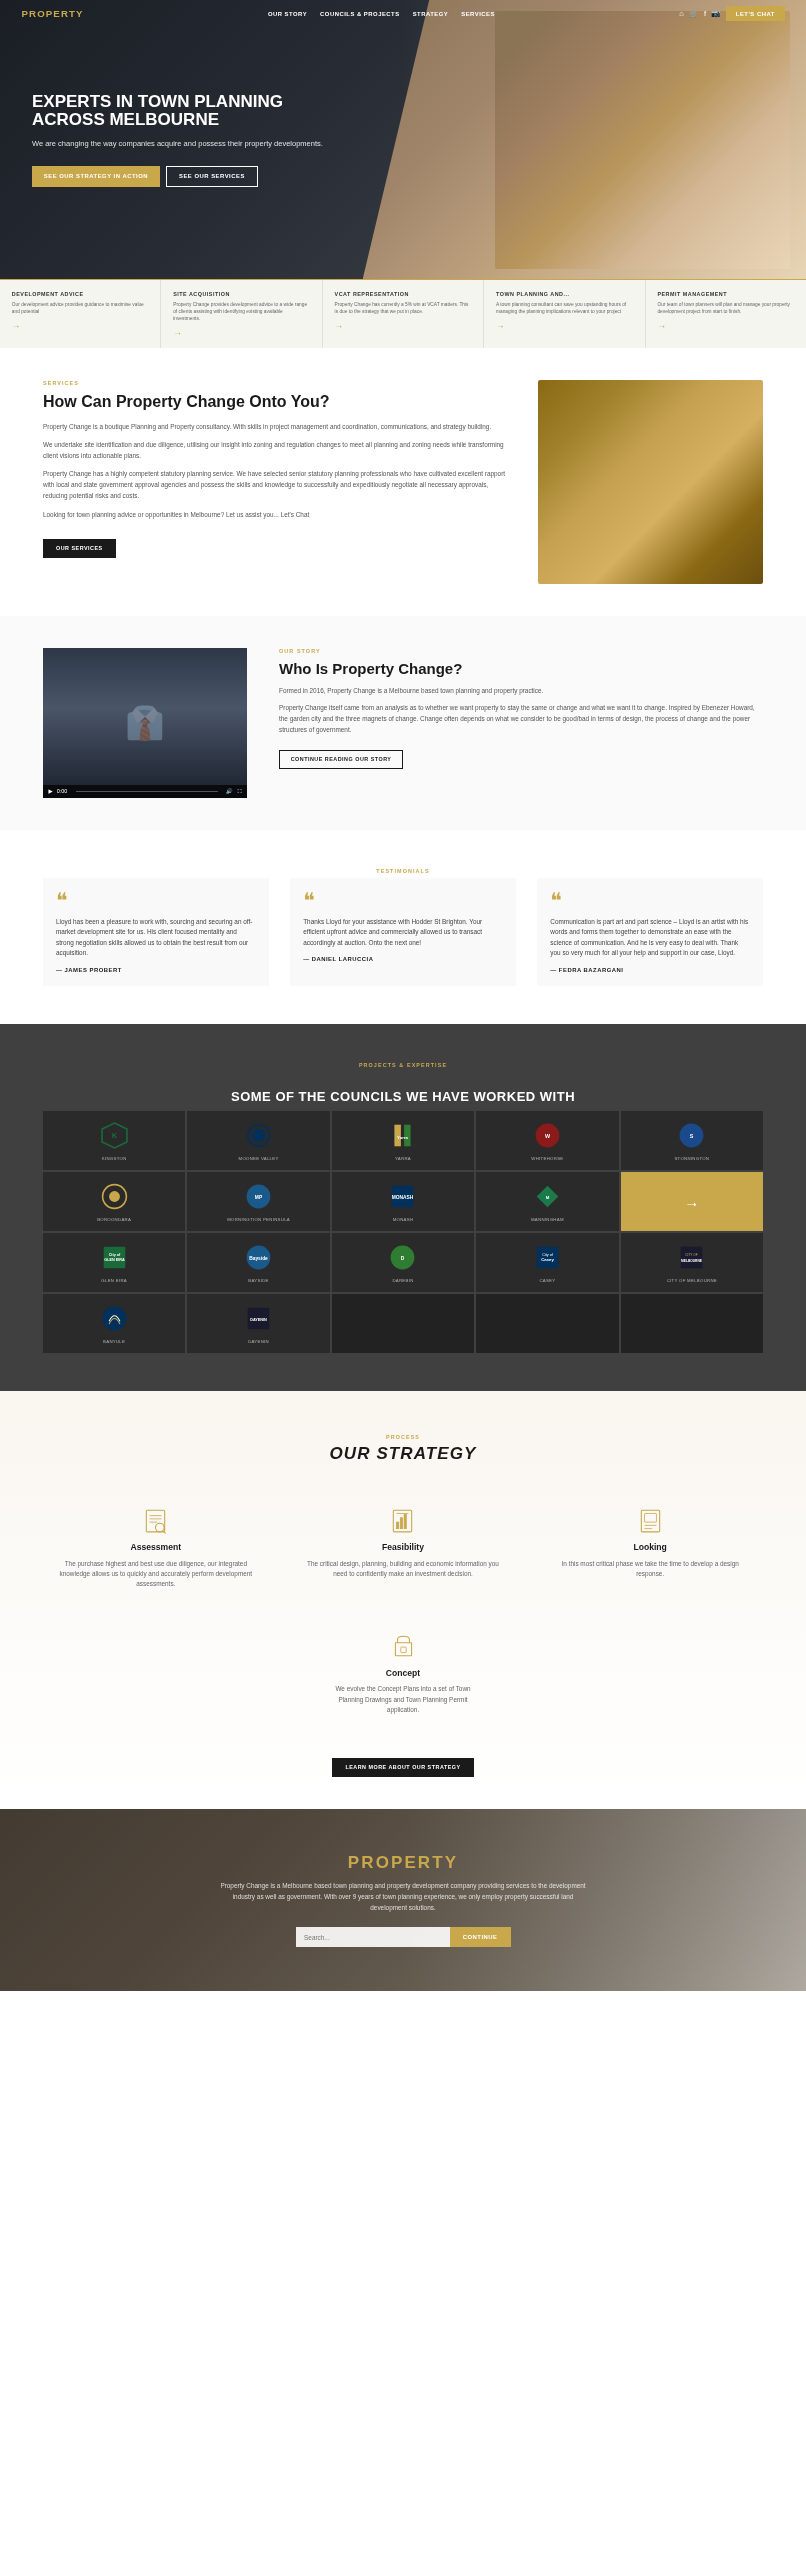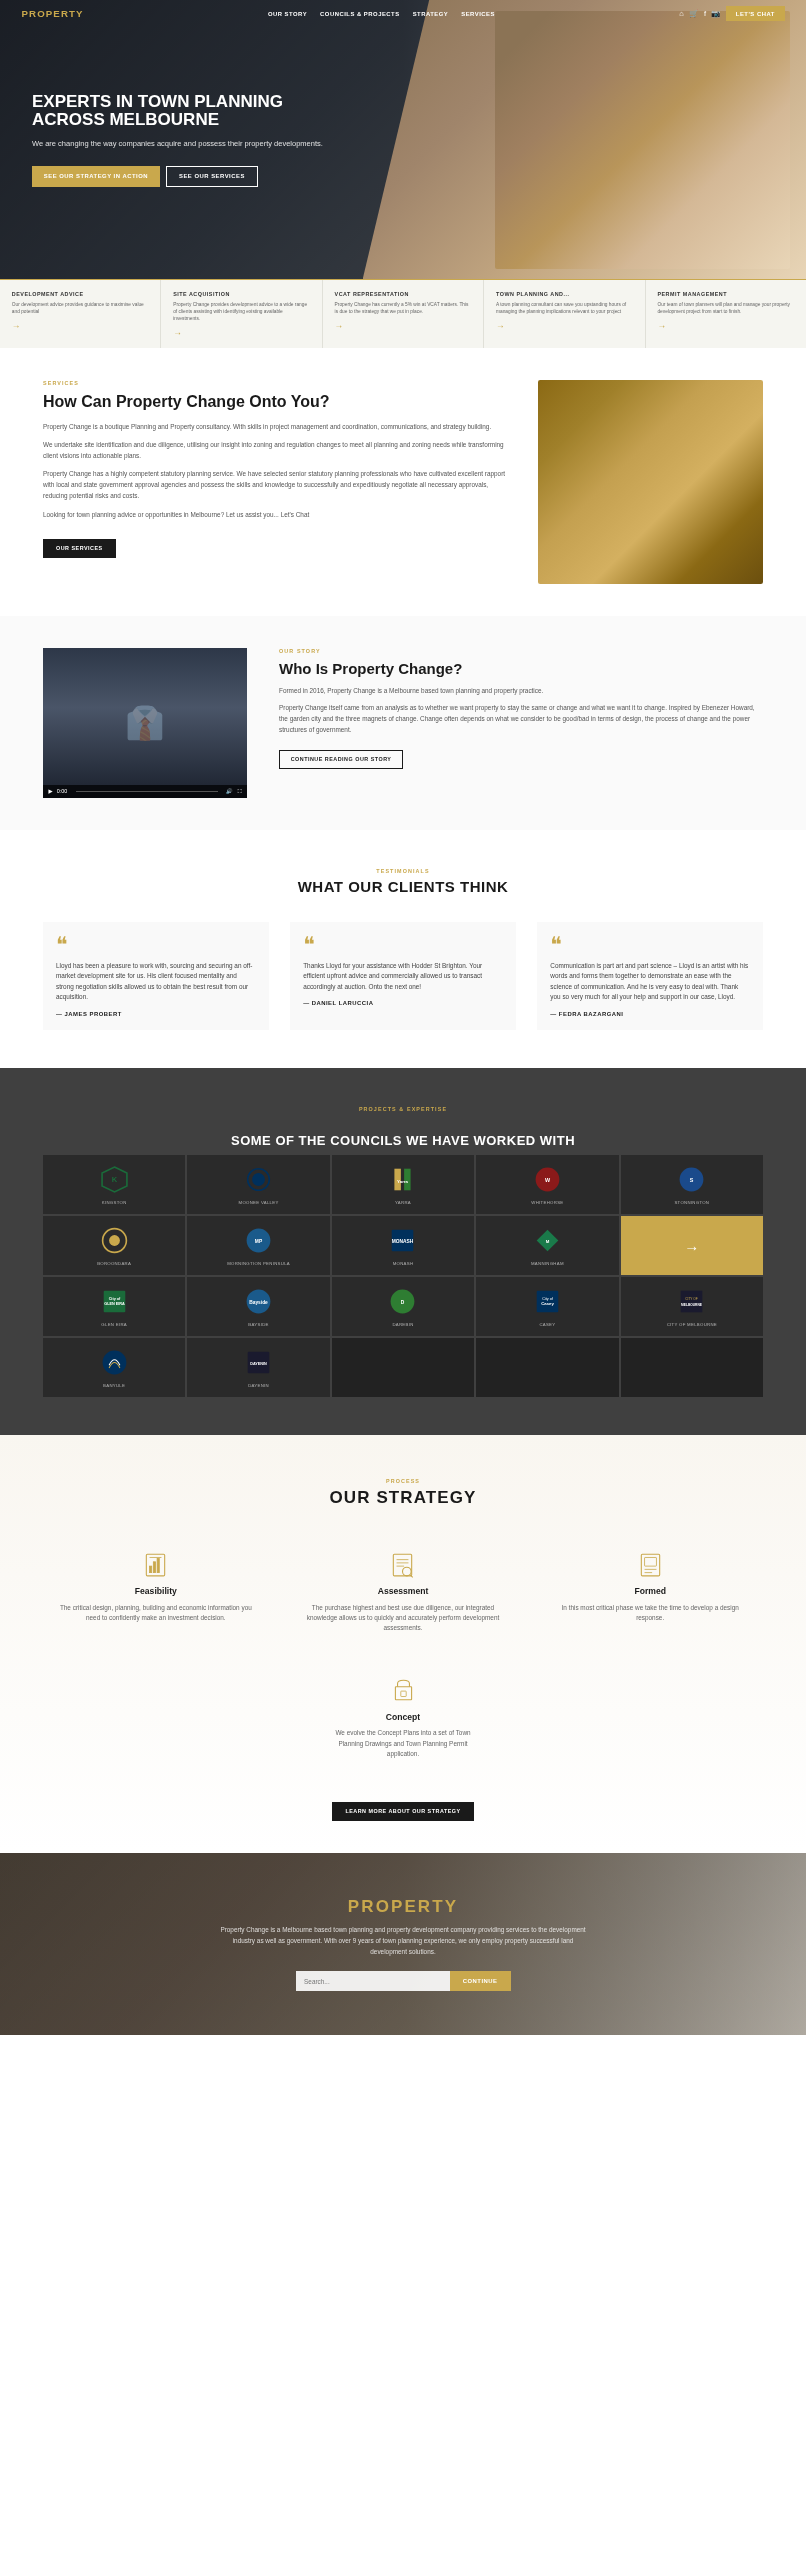--- a/index.html
+++ b/index.html
@@ -396,20 +396,21 @@
       margin-bottom: 4.3px;
     }
     .strategy-title {
       text-align: center;
       font-size: 17px;
       font-weight: 900;
       text-transform: uppercase;
       color: #1a1a1a;
       margin-bottom: 32px;
       letter-spacing: 1.1px;
+      font-style: italic;
     }
     .strategy-grid {
       display: grid;
       grid-template-columns: repeat(3, 1fr);
       gap: 21.5px;
       margin-bottom: 21.5px;
     }
     .strategy-item {
       text-align: center;
       padding: 10.7px;
@@ -624,21 +625,20 @@
     <div class="who-label">OUR STORY</div>
     <h2 class="who-title">Who Is Property Change?</h2>
     <p class="who-text">Formed in 2016, Property Change is a Melbourne based town planning and property practice.</p>
     <p class="who-text">Property Change itself came from an analysis as to whether we want property to stay the same or change and what we want it to change. Inspired by Ebenezer Howard, the garden city and the three magnets of change. Change often depends on what we consider to be good/bad in terms of design, the process of change and the power structures of government.</p>
     <button class="btn-continue">CONTINUE READING OUR STORY</button>
   </div>
 </section>
 
 <section class="testimonials-section">
   <div class="section-sublabel">TESTIMONIALS</div>
-  <h2 class="section-title">WHAT OUR CLIENTS THINK</h2>
   <div class="testimonials-grid">
     <div class="testimonial-card">
       <div class="quote-mark">❝</div>
       <p class="testimonial-text">Lloyd has been a pleasure to work with, sourcing and securing an off-market development site for us. His client focused mentality and strong negotiation skills allowed us to obtain the best result from our acquisition.</p>
       <div class="testimonial-author">— JAMES PROBERT</div>
     </div>
     <div class="testimonial-card">
       <div class="quote-mark">❝</div>
       <p class="testimonial-text">Thanks Lloyd for your assistance with Hodder St Brighton. Your efficient upfront advice and commercially allowed us to transact accordingly at auction. Onto the next one!</p>
       <div class="testimonial-author">— DANIEL LARUCCIA</div>
@@ -814,57 +814,57 @@
     <div class="council-cell" style="background:#222;"></div>
     <div class="council-cell" style="background:#222;"></div>
     <div class="council-cell" style="background:#222;"></div>
   </div>
 </section>
 
 <section class="strategy-section">
   <div class="strategy-sublabel">PROCESS</div>
   <h2 class="strategy-title">OUR STRATEGY</h2>
   <div class="strategy-grid">
-    <div class="strategy-item">
-      <div class="strategy-icon">
-        <svg viewBox="0 0 50 50">
-          <rect x="8" y="6" width="34" height="40" rx="2" stroke="#c9a84c" stroke-width="2" fill="none"></rect>
-          <rect x="14" y="28" width="4" height="12" fill="#c9a84c"></rect>
-          <rect x="21" y="20" width="4" height="20" fill="#c9a84c"></rect>
-          <rect x="28" y="14" width="4" height="26" fill="#c9a84c"></rect>
-          <line x1="14" y1="12" x2="36" y2="12" stroke="#c9a84c" stroke-width="1.5"></line>
-        </svg>
-      </div>
-      <div class="strategy-item-title">Feasibility</div>
-      <p class="strategy-item-text">The critical design, planning, building and economic information you need to confidently make an investment decision.</p>
-    </div>
     <div class="strategy-item">
       <div class="strategy-icon">
         <svg viewBox="0 0 50 50">
           <rect x="8" y="6" width="34" height="40" rx="2" stroke="#c9a84c" stroke-width="2" fill="none"></rect>
           <line x1="14" y1="16" x2="36" y2="16" stroke="#c9a84c" stroke-width="1.5"></line>
           <line x1="14" y1="22" x2="36" y2="22" stroke="#c9a84c" stroke-width="1.5"></line>
           <line x1="14" y1="28" x2="28" y2="28" stroke="#c9a84c" stroke-width="1.5"></line>
           <circle cx="33" cy="38" r="8" fill="none" stroke="#c9a84c" stroke-width="2"></circle>
           <line x1="39" y1="44" x2="44" y2="49" stroke="#c9a84c" stroke-width="2"></line>
         </svg>
       </div>
       <div class="strategy-item-title">Assessment</div>
       <p class="strategy-item-text">The purchase highest and best use due diligence, our integrated knowledge allows us to quickly and accurately perform development assessments.</p>
     </div>
     <div class="strategy-item">
       <div class="strategy-icon">
         <svg viewBox="0 0 50 50">
           <rect x="8" y="6" width="34" height="40" rx="2" stroke="#c9a84c" stroke-width="2" fill="none"></rect>
+          <rect x="14" y="28" width="4" height="12" fill="#c9a84c"></rect>
+          <rect x="21" y="20" width="4" height="20" fill="#c9a84c"></rect>
+          <rect x="28" y="14" width="4" height="26" fill="#c9a84c"></rect>
+          <line x1="14" y1="12" x2="36" y2="12" stroke="#c9a84c" stroke-width="1.5"></line>
+        </svg>
+      </div>
+      <div class="strategy-item-title">Feasibility</div>
+      <p class="strategy-item-text">The critical design, planning, building and economic information you need to confidently make an investment decision.</p>
+    </div>
+    <div class="strategy-item">
+      <div class="strategy-icon">
+        <svg viewBox="0 0 50 50">
+          <rect x="8" y="6" width="34" height="40" rx="2" stroke="#c9a84c" stroke-width="2" fill="none"></rect>
           <rect x="14" y="12" width="22" height="16" rx="1" stroke="#c9a84c" stroke-width="1.5" fill="none"></rect>
           <line x1="14" y1="34" x2="36" y2="34" stroke="#c9a84c" stroke-width="1.5"></line>
           <line x1="14" y1="40" x2="28" y2="40" stroke="#c9a84c" stroke-width="1.5"></line>
         </svg>
       </div>
-      <div class="strategy-item-title">Formed</div>
+      <div class="strategy-item-title">Looking</div>
       <p class="strategy-item-text">In this most critical phase we take the time to develop a design response.</p>
     </div>
   </div>
   <div class="strategy-bottom">
     <div class="strategy-permit">
       <div class="strategy-icon">
         <svg viewBox="0 0 50 50">
           <rect x="10" y="20" width="30" height="24" rx="1" stroke="#c9a84c" stroke-width="2" fill="none"></rect>
           <path d="M14 20 L14 14 Q14 8 25 8 Q36 8 36 14 L36 20" stroke="#c9a84c" stroke-width="2" fill="none"></path>
           <rect x="20" y="28" width="10" height="10" rx="1" stroke="#c9a84c" stroke-width="1.5" fill="none"></rect>

